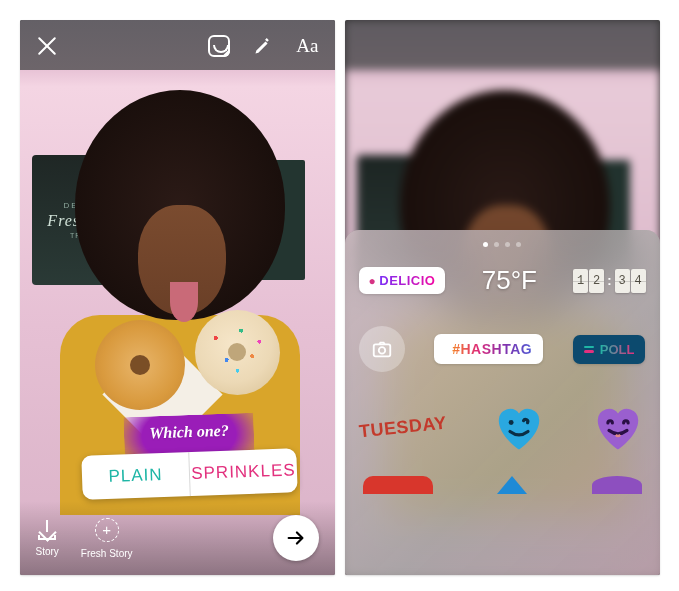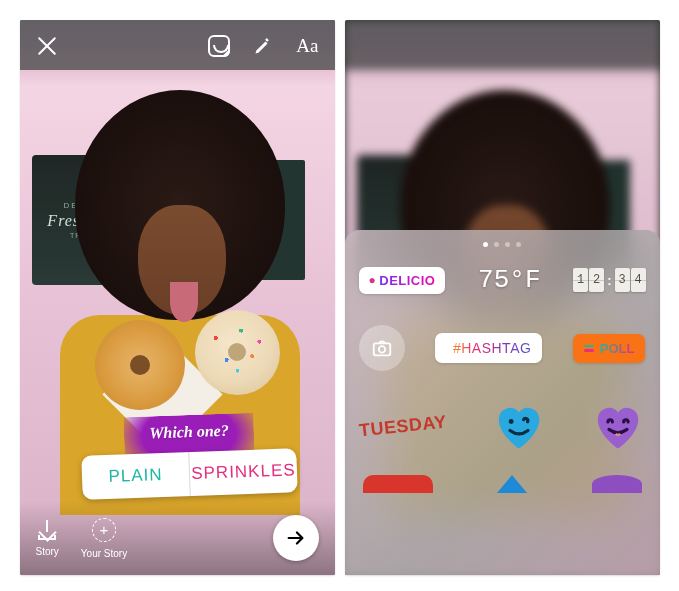--- a/index.html
+++ b/index.html
@@ -216,21 +216,21 @@
     background:#fff; border-radius:7px; padding:6px 10px;
     font-size:13px; font-weight:700; letter-spacing:0.5px;
     display:inline-flex; align-items:center; gap:3px;
     box-shadow:0 1px 3px rgba(0,0,0,0.15);
     font-family: Arial, sans-serif;
   }
   .loc-pin{ color:#d63384; font-size:12px; }
   .temp{
     color:#fff; font-size:26px; font-weight:300;
     text-shadow:0 1px 3px rgba(0,0,0,0.3);
-    font-family: Liberation Mono, monospace;
+    font-family: Liberation Sans, sans-serif;
   }
   .flip-clock{
     display:flex; gap:1px; align-items:center;
   }
   .flip-clock .digit{
     width:15px; height:24px; background:#f0eee8; border-radius:2px;
     display:flex; align-items:center; justify-content:center;
     font-size:12px; color:#565247; font-family:"Courier New",monospace;
     position:relative;
     box-shadow:0 1px 2px rgba(0,0,0,0.2);
@@ -242,26 +242,26 @@
   .flip-clock .colon{ color:#fff; font-size:13px; padding:0 2px; font-weight:600;}
   .cam-circle{
     width:46px; height:46px; border-radius:50%;
     background:rgba(255,255,255,0.3);
     display:flex; align-items:center; justify-content:center;
   }
   .cam-circle svg{ width:22px; height:22px; stroke:#fff; fill:none; stroke-width:2;}
   .hashtag-pill{
     background:linear-gradient(90deg,#f58529,#dd2a7b,#8134af,#515bd4);
     -webkit-background-clip:text; background-clip:text; color:transparent;
-    font-weight:400;
+    font-weight:700;
     margin-left:7px;
   }
   .hashtag-wrap{ background:#fff; border-radius:7px; padding:6px 11px; box-shadow:0 1px 3px rgba(0,0,0,0.15);}
   .poll-pill{
-    background:#f97316; border-radius:7px; padding:7px 11px;
+    background:#0c4a6e; border-radius:7px; padding:7px 11px;
     display:inline-flex; gap:6px; align-items:center;
     box-shadow:0 1px 3px rgba(0,0,0,0.15);
   }
   .poll-lines{ display:flex; flex-direction:column; gap:2px;}
   .poll-lines span{ width:10px; height:2.5px; border-radius:2px;}
   .tray-row3{
     display:flex; justify-content:space-between; align-items:center;
     margin-bottom:24px;
   }
   .day-sticker{
@@ -329,21 +329,21 @@
 
   <div class="bottom-bar">
     <div class="btm-item">
       <div class="save-ico">
           <div class="save-tray"></div>
         </div>
       <span>Story</span>
     </div>
     <div class="btm-item">
       <div class="story-ico">+</div>
-      <span>Your Story</span>
+      <span>Fresh Story</span>
     </div>
     <div class="send-btn" title="send">
       <svg viewBox="0 0 24 24">
           <path d="M4 12h14m-5-6l6 6-6 6" stroke="#000" stroke-width="2.4" fill="none" stroke-linecap="round" stroke-linejoin="round"></path>
         </svg>
     </div>
   </div>
 </div>
 
 <div class="screen">

